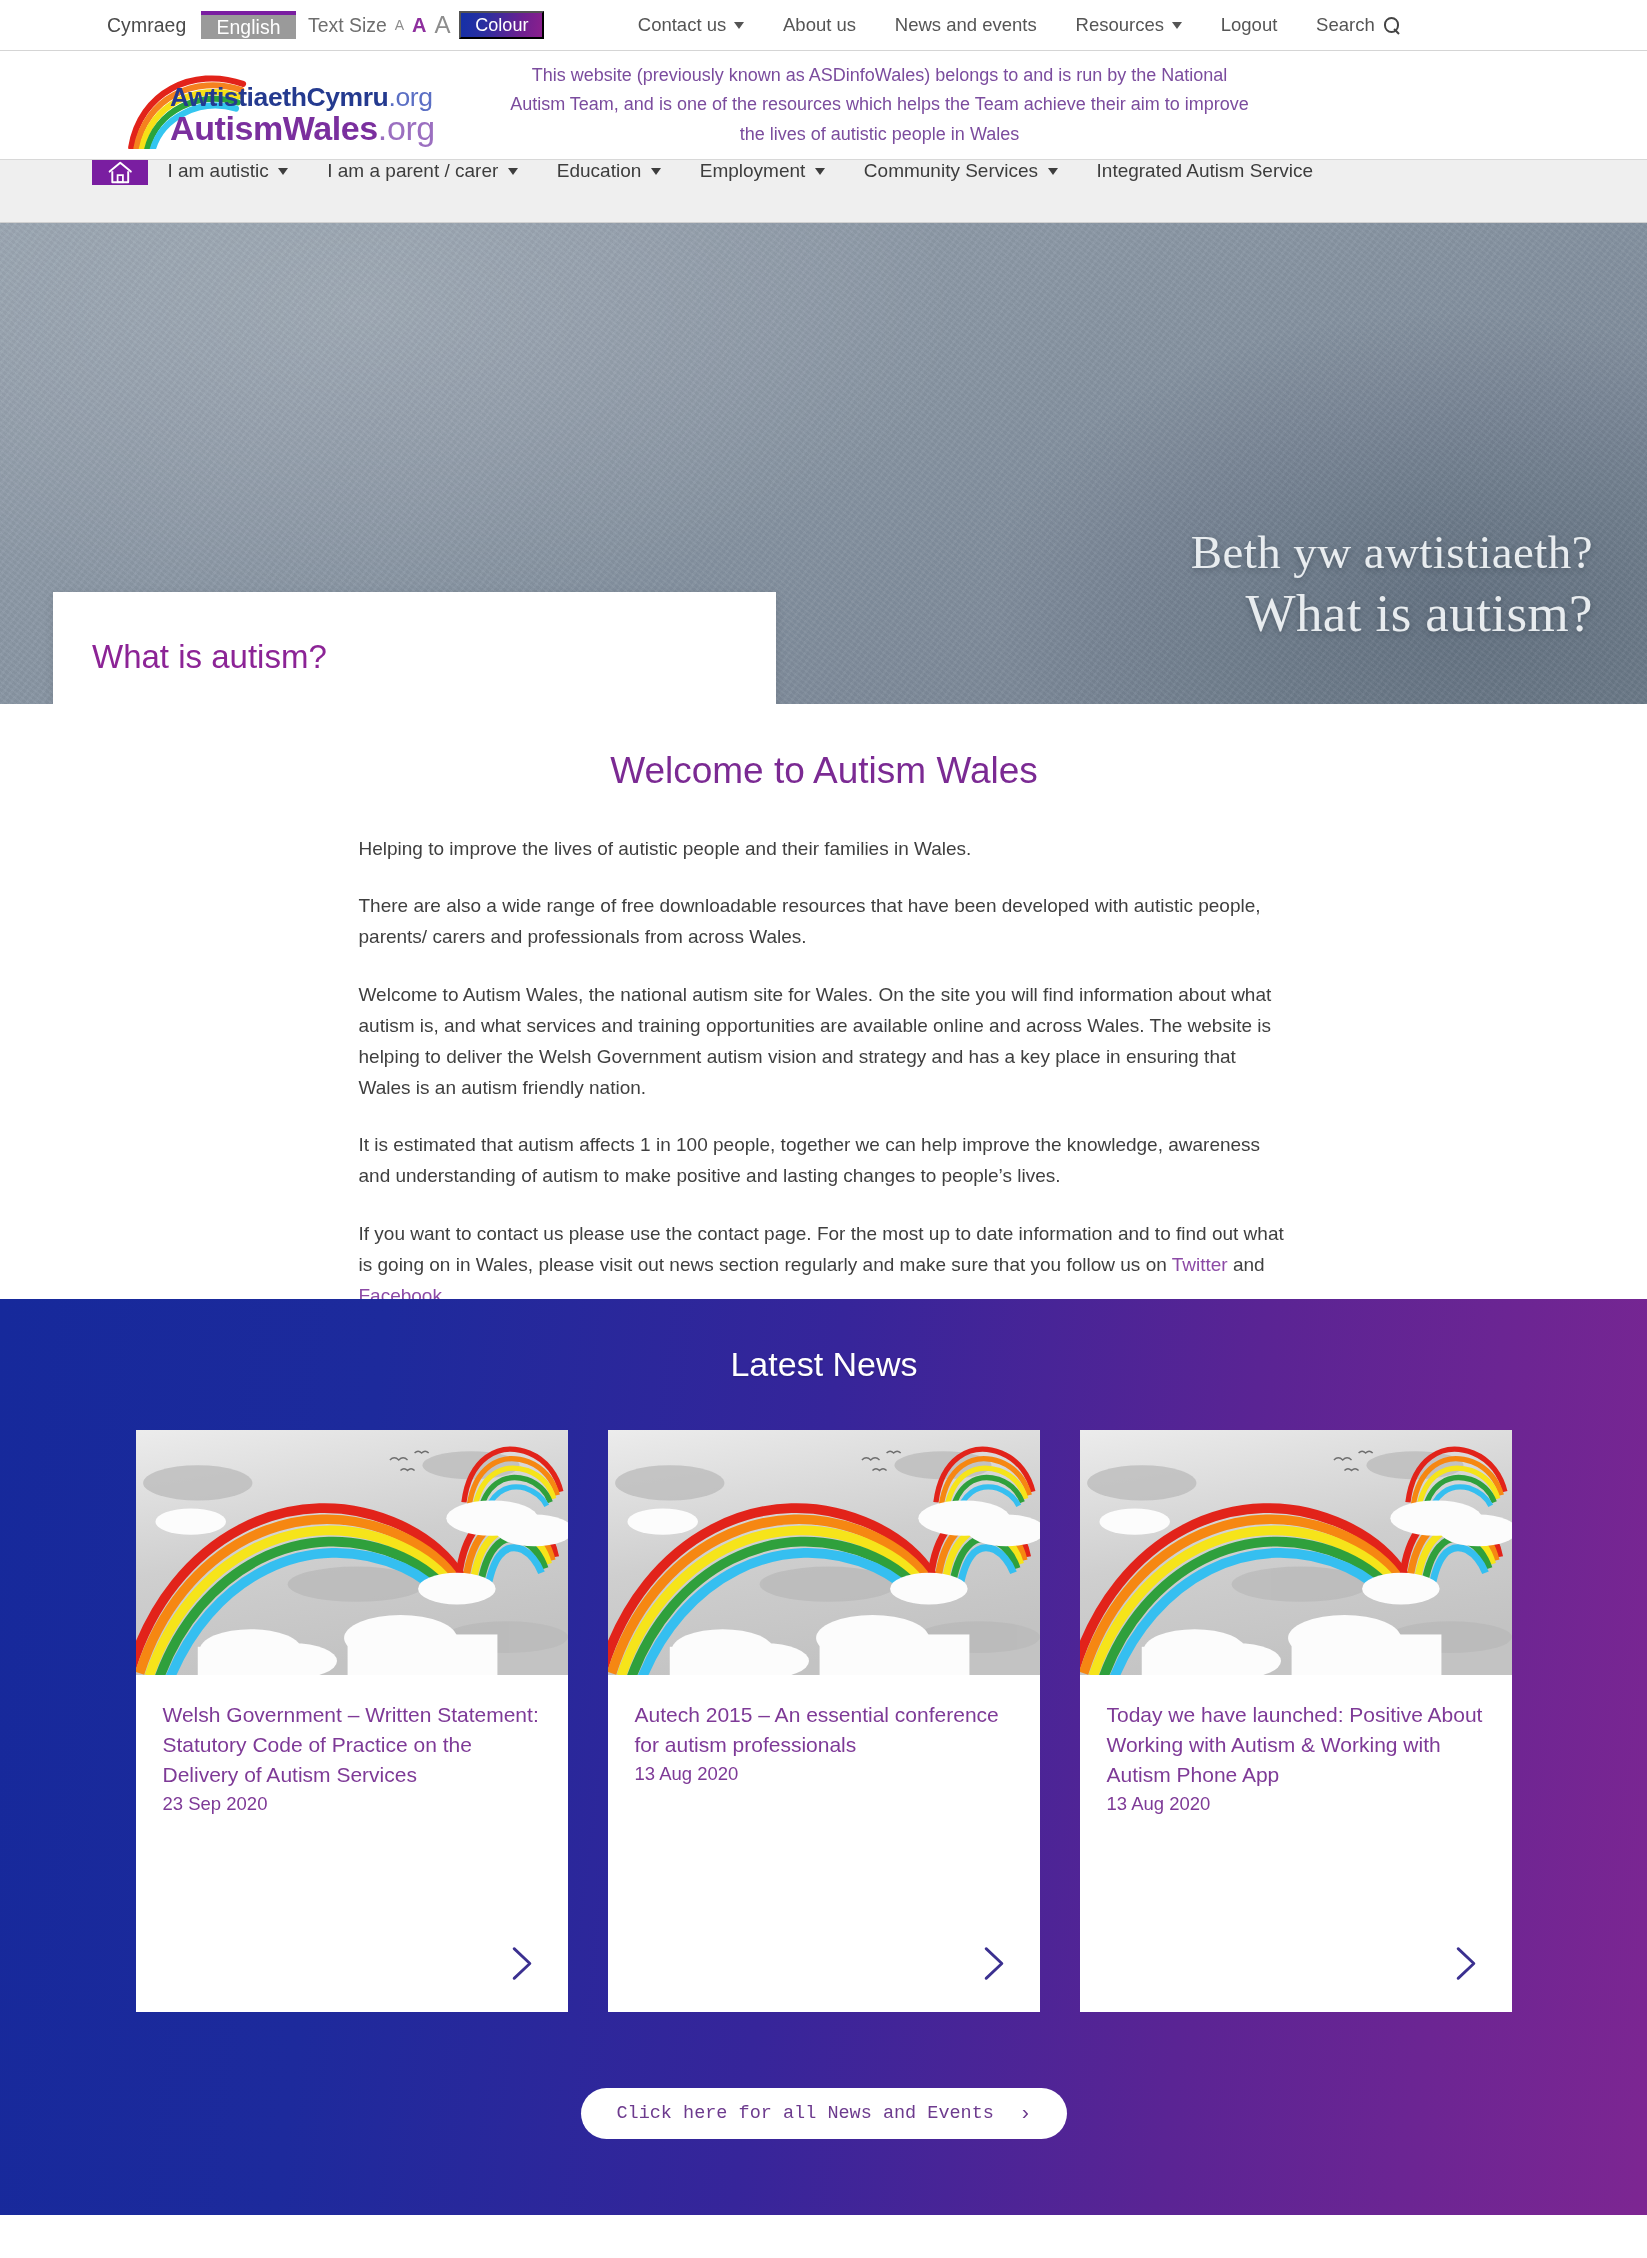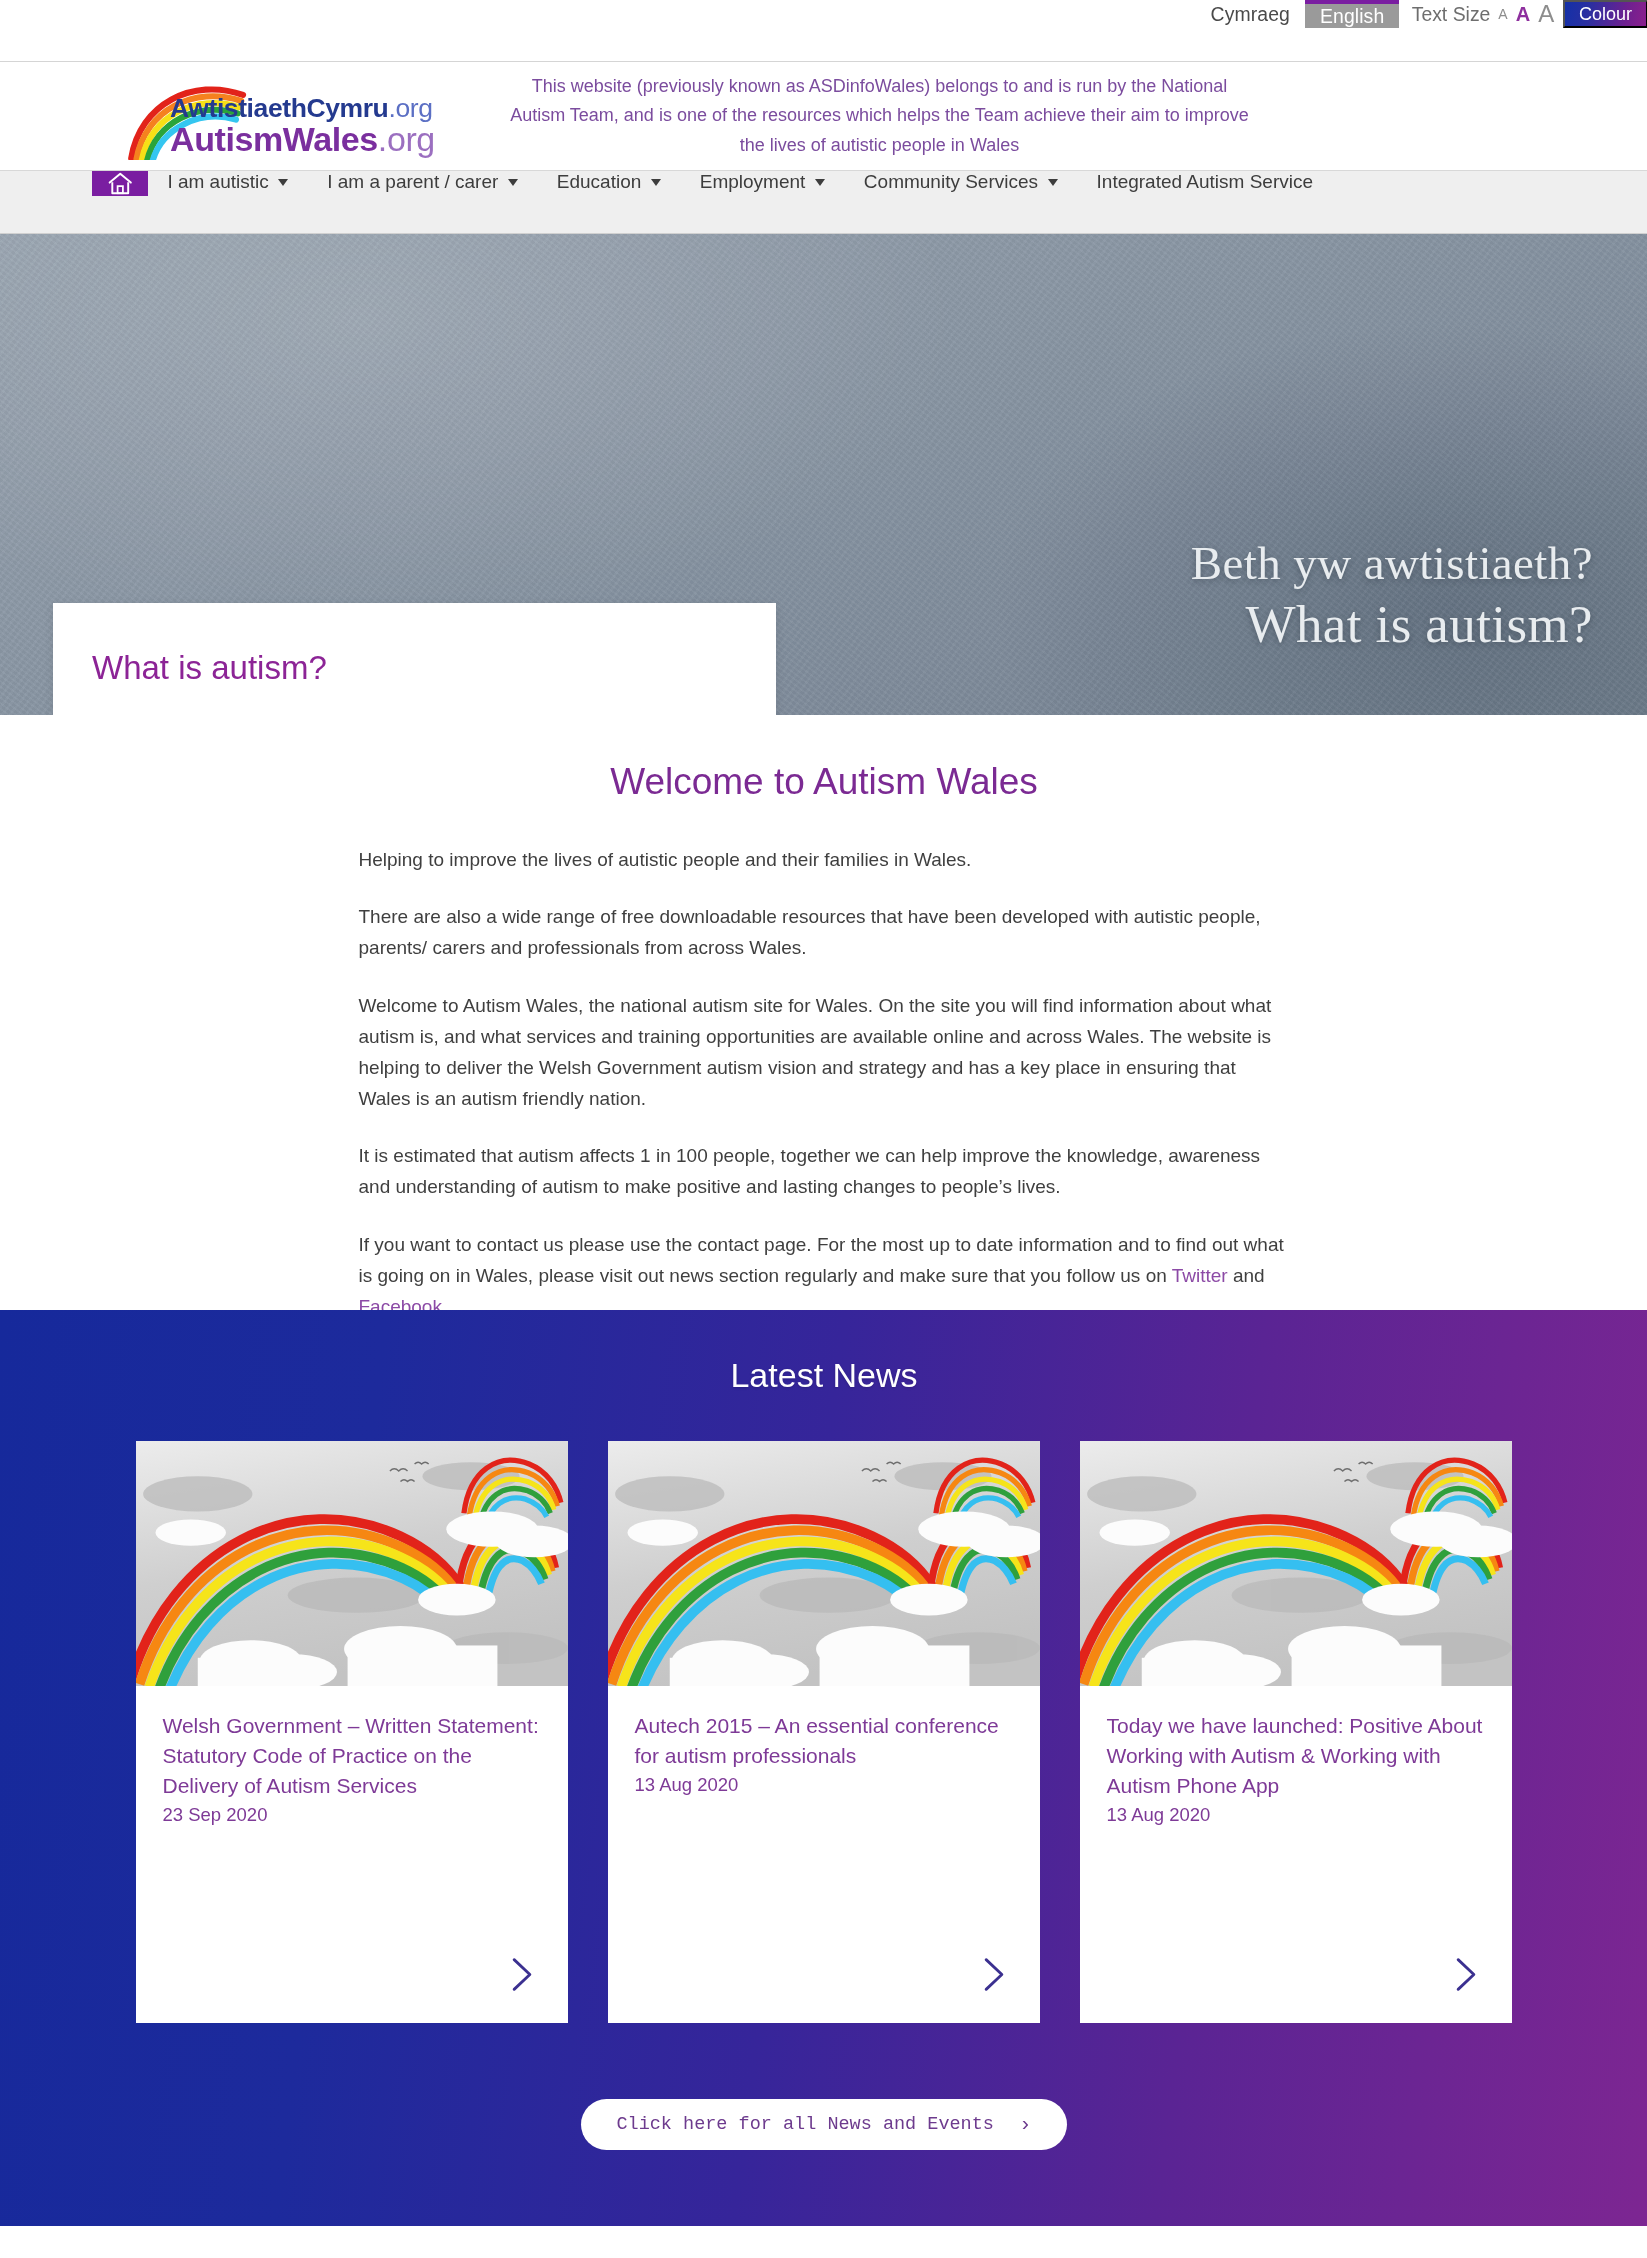--- a/index.html
+++ b/index.html
@@ -5,27 +5,26 @@
   * { box-sizing: border-box; margin: 0; padding: 0; }
   html, body {
     width: 1648px;
     background: #ffffff;
     font-family: "Liberation Sans", sans-serif;
   }
   body { width: 1648px; height: 2258px; overflow: hidden; position: relative; }
 
   
   .topbar {
-    height: 62px;
+    height: 51px;
     background: #ffffff;
     border-bottom: 1.8px solid #d5d5d5;
     display: flex;
-    align-items: flex-end;
+    align-items: center;
     position: relative;
-    flex-direction: column;
   }
   .topbar-left {
     display: flex;
     align-items: stretch;
     margin-left: 92px;
   }
   .tb-item {
     display: flex;
     align-items: center;
     padding: 0 15px;
@@ -349,20 +348,43 @@
     <button class="tb-item active">English</button>
     <div class="tb-textsize">
       <span>Text Size</span>
       <span class="tb-a s1">A</span>
       <span class="tb-a s2">A</span>
       <span class="tb-a s3">A</span>
     </div>
     <button class="tb-colour">Colour</button>
   </div>
 
+  <div class="topbar-right">
+    <div class="tb-nav">
+      <span>Contact us</span>
+      <i class="caret"></i>
+    </div>
+    <div class="tb-nav">
+      <span>About us</span>
+    </div>
+    <div class="tb-nav">
+      <span>News and events</span>
+    </div>
+    <div class="tb-nav">
+      <span>Resources</span>
+      <i class="caret"></i>
+    </div>
+    <div class="tb-nav">
+      <span>Logout</span>
+    </div>
+    <div class="tb-nav">
+      <span>Search</span>
+      <i class="mag"></i>
+    </div>
+  </div>
 </div>
 
 <div class="brandbar">
   <div class="logo">
     <svg width="326" height="88" viewBox="0 0 370 100">
       <g fill="none" stroke-linecap="round">
         <path d="M8 98 C 18 36, 78 6, 135 26" stroke="#e2231a" stroke-width="7"></path>
         <path d="M14 99 C 24 43, 80 15, 133 33" stroke="#f5811f" stroke-width="7"></path>
         <path d="M20 100 C 30 50, 82 24, 131 40" stroke="#f7e017" stroke-width="7"></path>
         <path d="M26 101 C 36 57, 84 33, 129 47" stroke="#2aa43b" stroke-width="7"></path>

